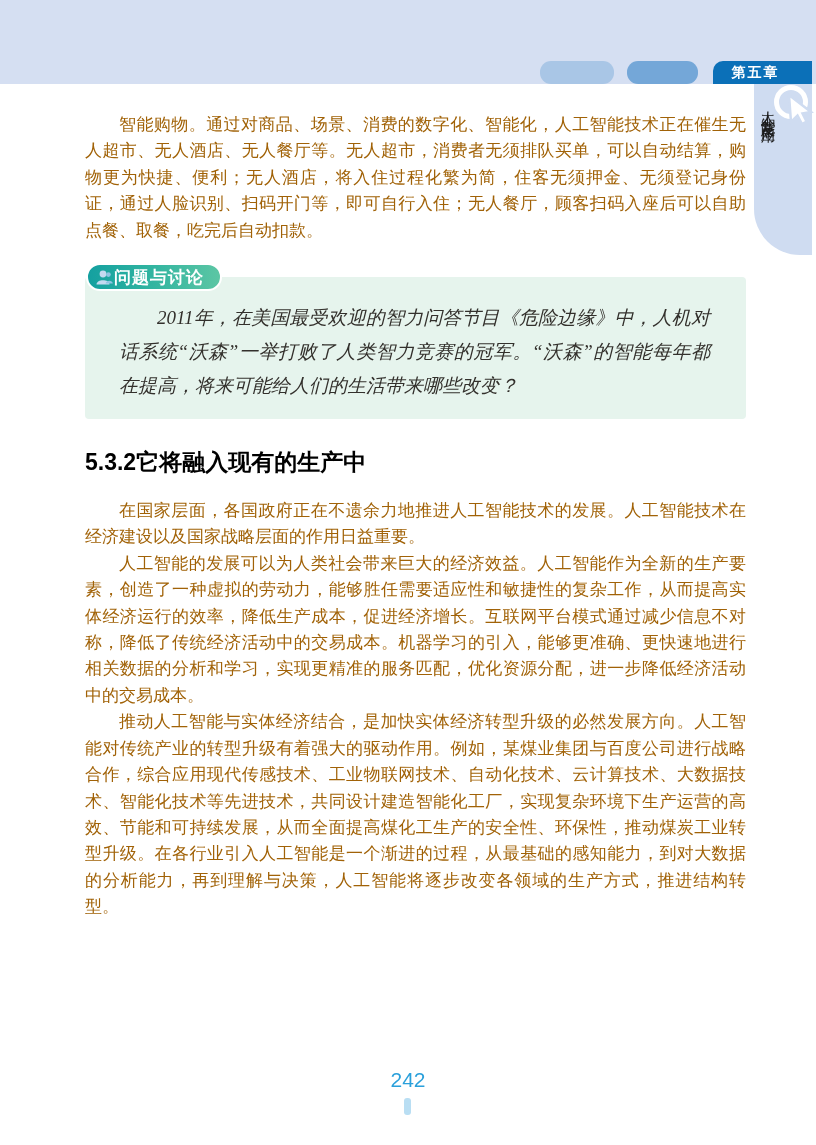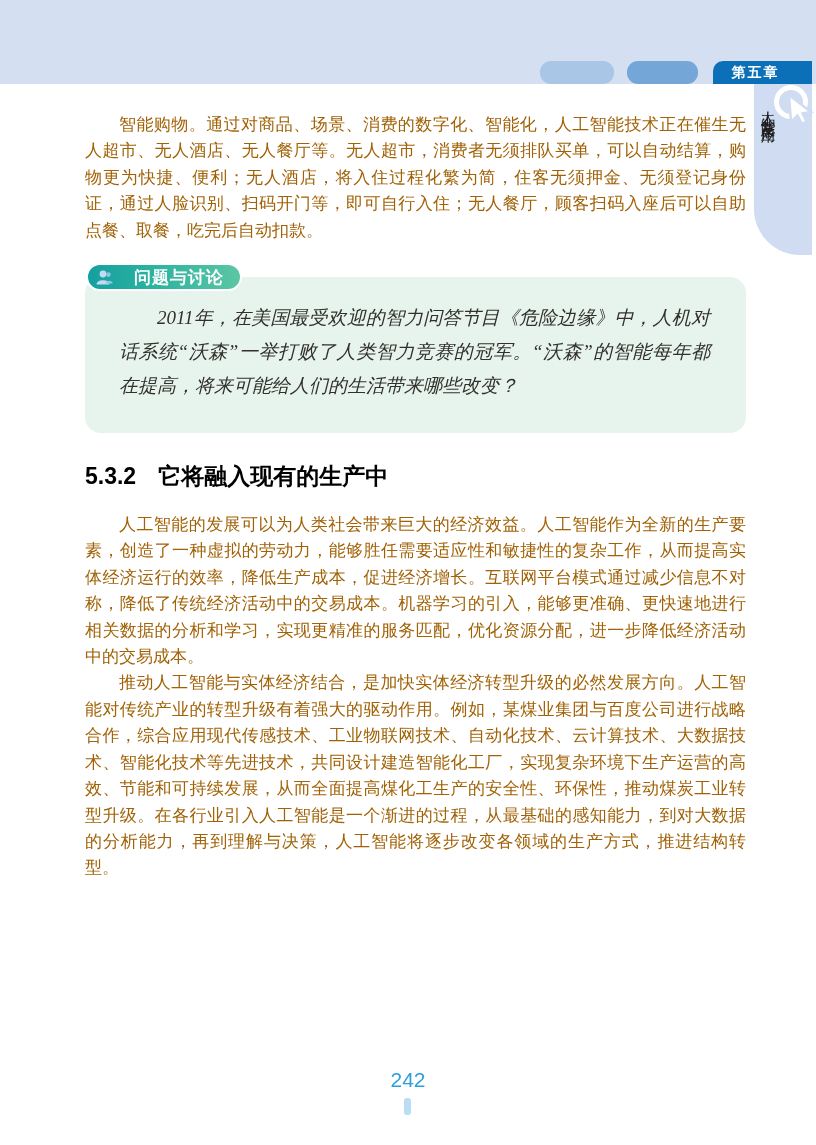--- a/index.html
+++ b/index.html
@@ -63,44 +63,44 @@
     text-align: justify; text-indent: 2em;
   }
 
   
   .callout { position: relative; margin-top: 33px; margin-bottom: 24px; }
   .callout-badge {
     position: absolute; top: -14px; left: 1px; z-index: 2;
     height: 28px; padding: 0 16px 0 7px;
     background: linear-gradient(90deg, #14a0a0 0%, #2eb3a0 45%, #5cc6a4 100%);
     border: 2px solid #ffffff; border-radius: 16px;
-    display: flex; align-items: center; gap: 20px;
+    display: flex; align-items: center; gap: 0;
     color: #ffffff;
     font-family: "Liberation Sans", "DejaVu Sans", sans-serif;
     font-size: 17px; font-weight: bold; letter-spacing: 1px;
   }
   .callout-box {
     background: #e6f4ed;
-    border-radius: 16px;
-    padding: 24px 36px 30px 34px;
+    border-radius: 4px;
+    padding: 24px 36px 16px 34px;
   }
   .callout-text {
     margin: 0;
     font-size: 19px; line-height: 34px;
     font-style: italic;
     color: #33302c;
     text-align: justify; text-indent: 2em;
   }
 
   
   .section-heading {
     margin: 28px 0 20px 0;
     font-family: "Liberation Sans", "DejaVu Sans", sans-serif;
     font-size: 23px; font-weight: bold; color: #000000;
-    display: flex; align-items: baseline; gap: 22px;
+    display: flex; align-items: baseline; 
   }
 
   
   .page-number {
     position: absolute; left: 0; top: 1068px;
     width: 816px; text-align: center;
     font-family: "Liberation Sans", "DejaVu Sans", sans-serif;
     font-size: 21px; color: #2aa0db;
   }
   .page-number-tick {
@@ -145,19 +145,20 @@
     <div class="callout-box">
       <p class="callout-text">2011年，在美国最受欢迎的智力问答节目《危险边缘》中，人机对话系统“沃森”一举打败了人类智力竞赛的冠军。“沃森”的智能每年都在提高，将来可能给人们的生活带来哪些改变？</p>
     </div>
   </div>
 
   <h2 class="section-heading">
     <span>5.3.2</span>
     <span>它将融入现有的生产中</span>
   </h2>
 
+  <p class="body-para">在国家层面，各国政府正在不遗余力地推进人工智能技术的发展。人工智能技术在经济建设以及国家战略层面的作用日益重要。</p>
   <p class="body-para">人工智能的发展可以为人类社会带来巨大的经济效益。人工智能作为全新的生产要素，创造了一种虚拟的劳动力，能够胜任需要适应性和敏捷性的复杂工作，从而提高实体经济运行的效率，降低生产成本，促进经济增长。互联网平台模式通过减少信息不对称，降低了传统经济活动中的交易成本。机器学习的引入，能够更准确、更快速地进行相关数据的分析和学习，实现更精准的服务匹配，优化资源分配，进一步降低经济活动中的交易成本。</p>
   <p class="body-para">推动人工智能与实体经济结合，是加快实体经济转型升级的必然发展方向。人工智能对传统产业的转型升级有着强大的驱动作用。例如，某煤业集团与百度公司进行战略合作，综合应用现代传感技术、工业物联网技术、自动化技术、云计算技术、大数据技术、智能化技术等先进技术，共同设计建造智能化工厂，实现复杂环境下生产运营的高效、节能和可持续发展，从而全面提高煤化工生产的安全性、环保性，推动煤炭工业转型升级。在各行业引入人工智能是一个渐进的过程，从最基础的感知能力，到对大数据的分析能力，再到理解与决策，人工智能将逐步改变各领域的生产方式，推进结构转型。</p>
 
 </div>
 
 <div class="page-number">242</div>
 <div class="page-number-tick"></div>
 
 </body></html>

